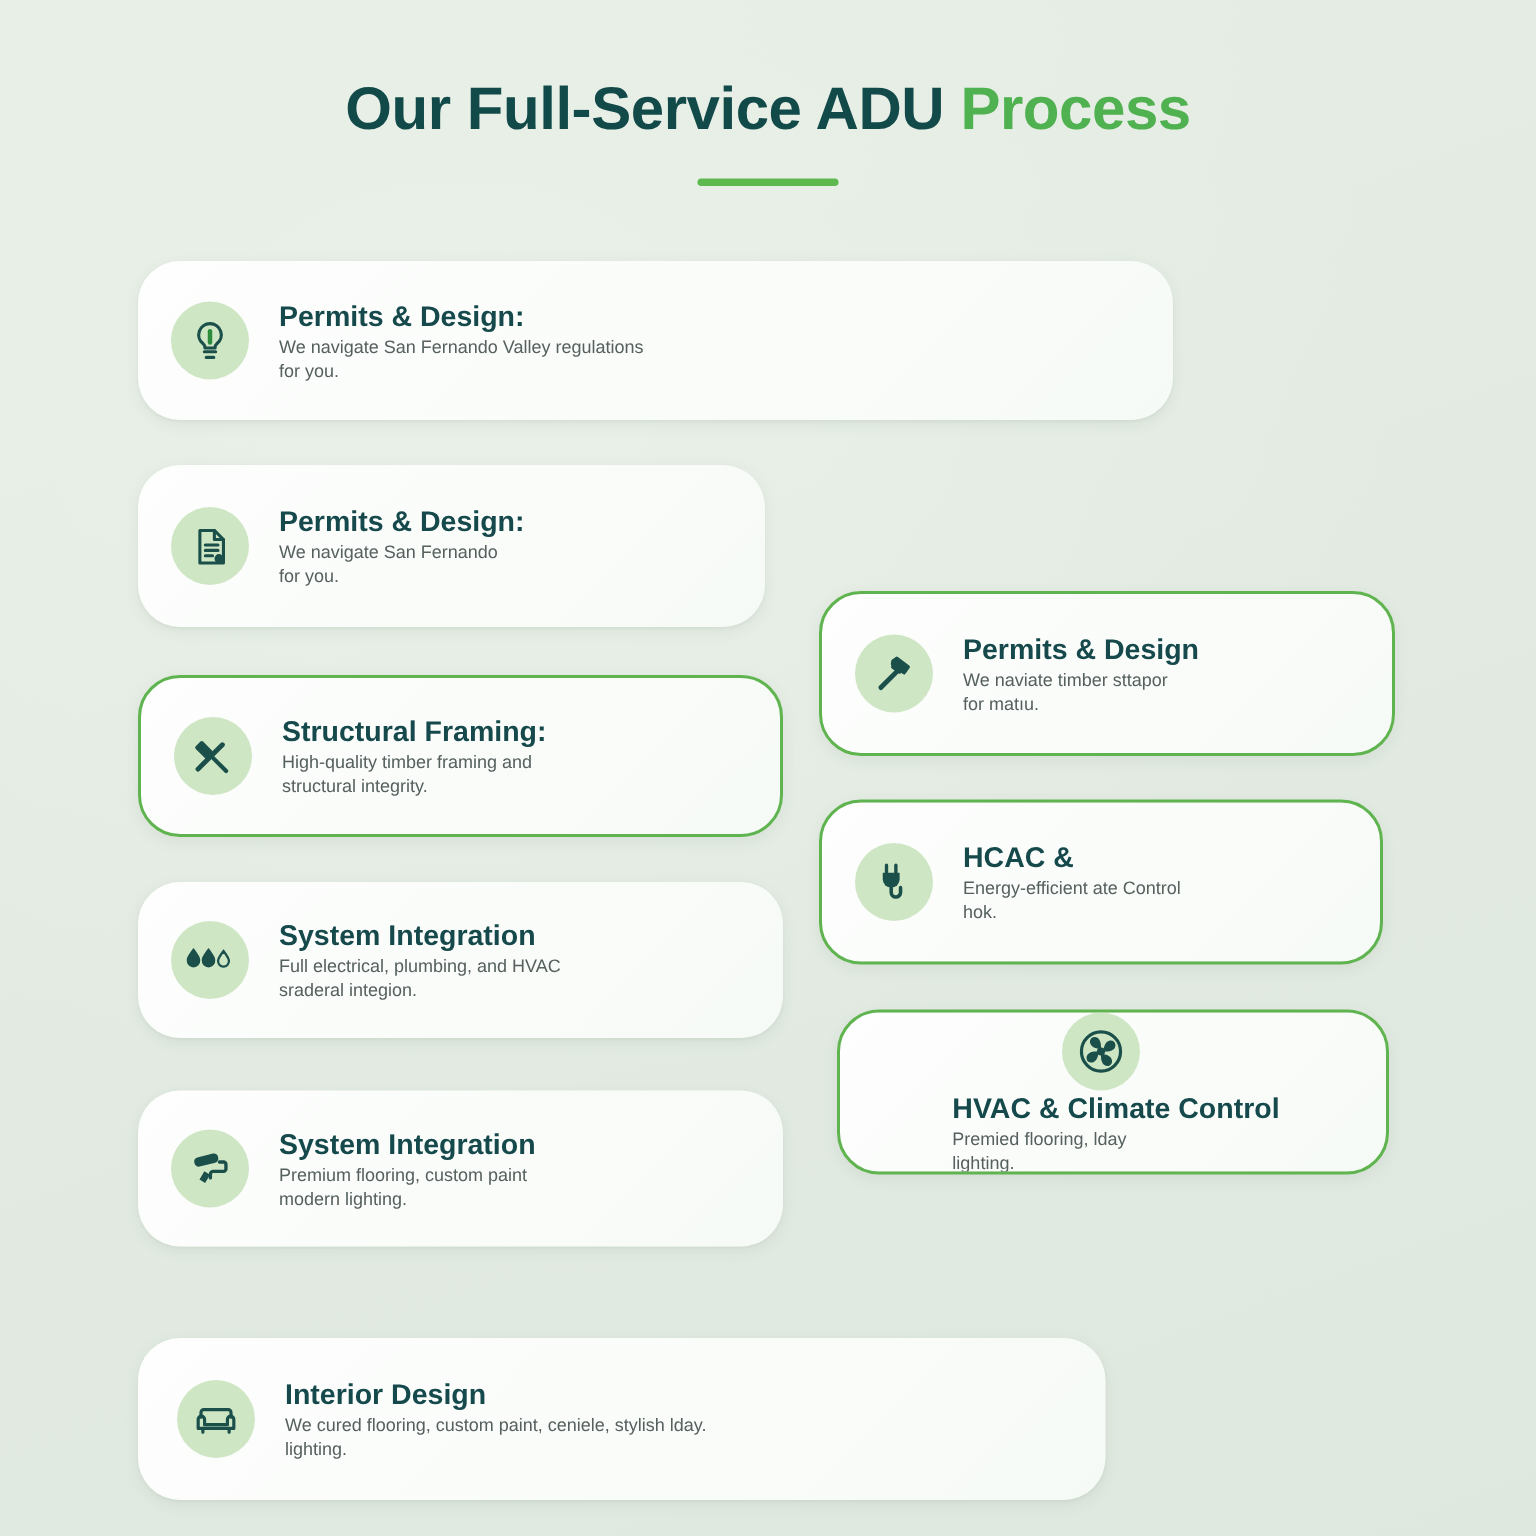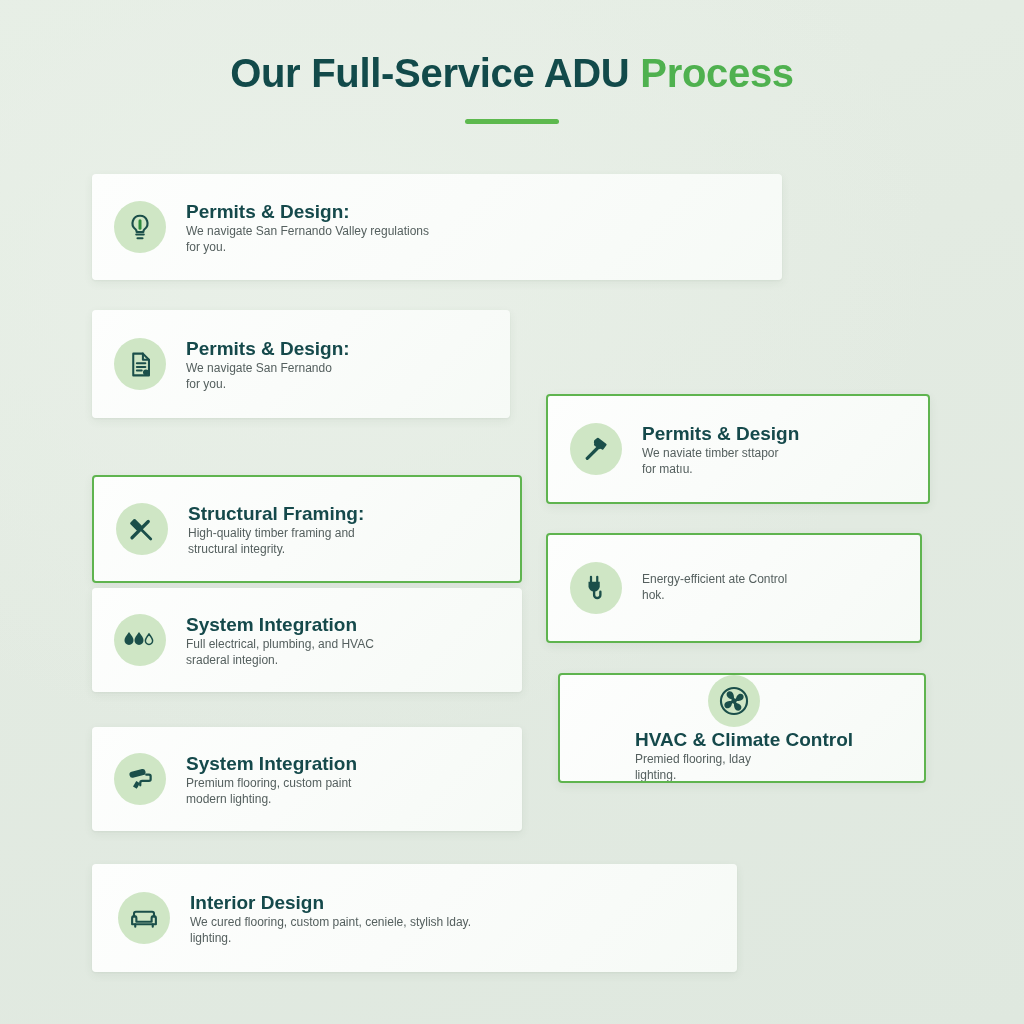--- a/index.html
+++ b/index.html
@@ -41,21 +41,21 @@
     border-radius: 3px;
     background: #5db94e;
     margin: 23px auto 0 auto;
   }
 
   
   .card {
     position: absolute;
     display: flex;
     align-items: center;
-    border-radius: 4px;
+    border-radius: 28px;
     background: linear-gradient(135deg, #fdfefd 0%, #fafcfa 50%, #f6faf6 100%);
     box-shadow: 0 3px 10px rgba(60, 90, 60, 0.07), 0 1px 2px rgba(60,90,60,0.05);
     padding: 0 18px 0 22px;
     overflow: hidden;
   }
   .card.bordered {
     border: 2px solid #5fb44f;
     box-shadow: 0 3px 10px rgba(60, 90, 60, 0.08);
   }
 
@@ -83,24 +83,24 @@
   .card-desc {
     font-size: 12px;
     color: #55605f;
     line-height: 1.33;
     white-space: pre-line;
   }
 
   
   #card-permits-design-lightbulb { left: 92px;  top: 174px; width: 690px; height: 106px; }
   #card-permits-design-document  { left: 92px;  top: 310px; width: 418px; height: 108px; }
-  #card-structural-framing       { left: 92px;  top: 450px; width: 430px; height: 108px; margin-top: 25px; }
+  #card-structural-framing       { left: 92px;  top: 450px; width: 430px; height: 108px; }
   #card-system-integration-water { left: 92px;  top: 588px; width: 430px; height: 104px; }
   #card-system-integration-paint { left: 92px;  top: 727px; width: 430px; height: 104px; }
-  #card-interior-design          { left: 92px;  top: 864px; width: 645px; height: 108px; padding-left: 26px; }
+  #card-interior-design          { left: 92px;  top: 892px; width: 645px; height: 108px; padding-left: 26px; }
 
   
   #card-permits-design-hammer    { left: 546px; top: 394px; width: 384px; height: 110px; }
   #card-hcac                     { left: 546px; top: 533px; width: 376px; height: 110px; }
   #card-hvac-climate-control     { left: 558px; top: 673px; width: 368px; height: 110px; flex-direction: column; }
 </style>
 </head>
 <body>
 
 <div class="header">
@@ -218,20 +218,21 @@
 
 <div class="card bordered" id="card-hcac">
   <span class="icon-badge">
     <svg width="30" height="30" viewBox="0 0 24 24" fill="none" stroke="#1b4f4a" stroke-width="1.8" stroke-linecap="round" stroke-linejoin="round">
       <path d="M8 3v4M13 3v4"></path>
       <path d="M6 7h9v3.5a4.5 4.5 0 0 1-9 0z" fill="#1b4f4a" stroke="none"></path>
       <path d="M10.5 15v2.5a2.5 2.5 0 0 0 5 0V15" stroke-width="1.9"></path>
     </svg>
   </span>
   <div class="card-text">
+    <div class="card-title">HCAC &amp;</div>
     <div class="card-desc">Energy-efficient ate Control
 hok.</div>
   </div>
 </div>
 
 <div class="card bordered" id="card-hvac-climate-control">
   <span class="icon-badge">
     <svg width="34" height="34" viewBox="0 0 24 24" fill="none" stroke="#1b4f4a" stroke-width="1.5">
       <circle cx="12" cy="12" r="9.2"></circle>
       <circle cx="12" cy="12" r="1.9" fill="#1b4f4a" stroke="none"></circle>

